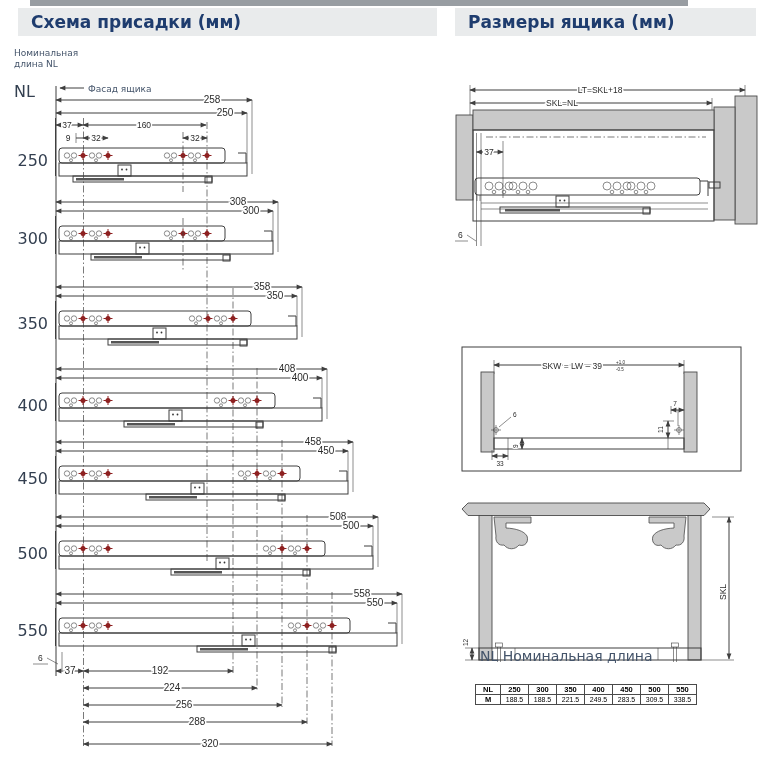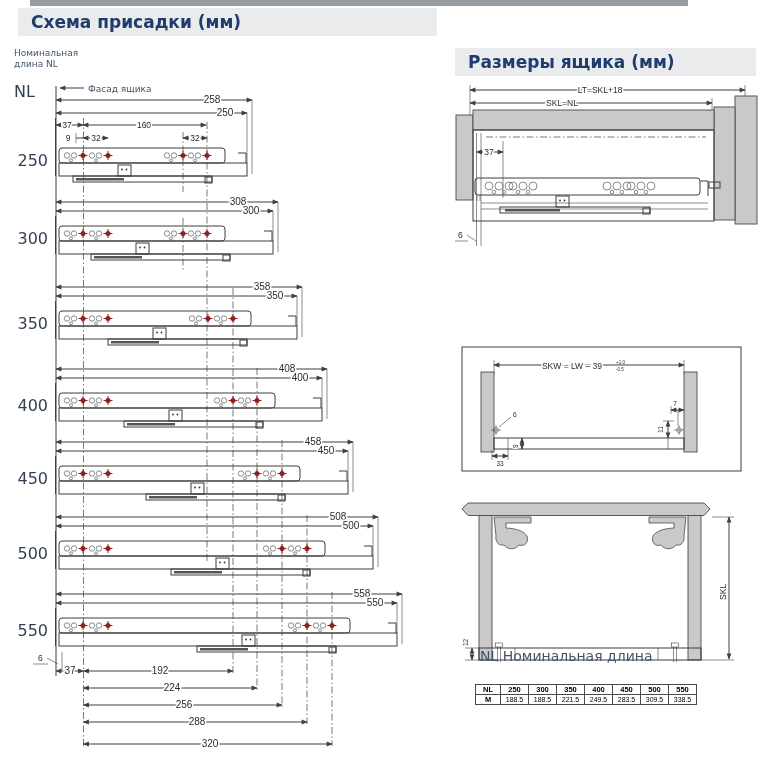--- a/index.html
+++ b/index.html
@@ -2,21 +2,21 @@
 <html><head>
 <meta charset="utf-8">
 <style>
   html,body{margin:0;padding:0;background:#fff;}
   #page{position:relative;width:764px;height:761px;background:#ffffff;overflow:hidden;
         font-family:"DejaVu Sans",sans-serif;}
   .topstrip{position:absolute;left:30px;top:0;width:658px;height:6px;background:#989da2;}
   .hdr{position:absolute;height:28px;background:#e9ebec;color:#1e3c6e;
        font-size:17px;font-weight:bold;line-height:28px;padding-left:13px;box-sizing:border-box;}
   #hdr-left{left:18px;top:8px;width:419px;}
-  #hdr-right{left:455px;top:8px;width:301px;margin-top:40px;}
+  #hdr-right{left:455px;top:8px;width:301px;}
   #hdr-mid{left:455px;top:284px;width:301px;}
   svg{position:absolute;left:0;top:0;}
   .ln{stroke:#3f3f3f;stroke-width:1;fill:none;}
   .tn{stroke:#3f3f3f;stroke-width:0.6;fill:none;}
   .dd{stroke:#3f3f3f;stroke-width:0.7;fill:none;stroke-dasharray:7 2.5 1.5 2.5;}
   .gray{fill:#c9c9c9;stroke:#4a4a4a;stroke-width:0.9;}
   .redl{stroke:#8e2121;stroke-width:1;fill:none;}
   text{font-family:"Liberation Sans",sans-serif;fill:#2b2b2b;}
   .dt{font-size:10px;paint-order:stroke;stroke:#fff;stroke-width:3px;fill:#2b2b2b;}
   .dts{font-size:8.5px;paint-order:stroke;stroke:#fff;stroke-width:3px;fill:#2b2b2b;}

